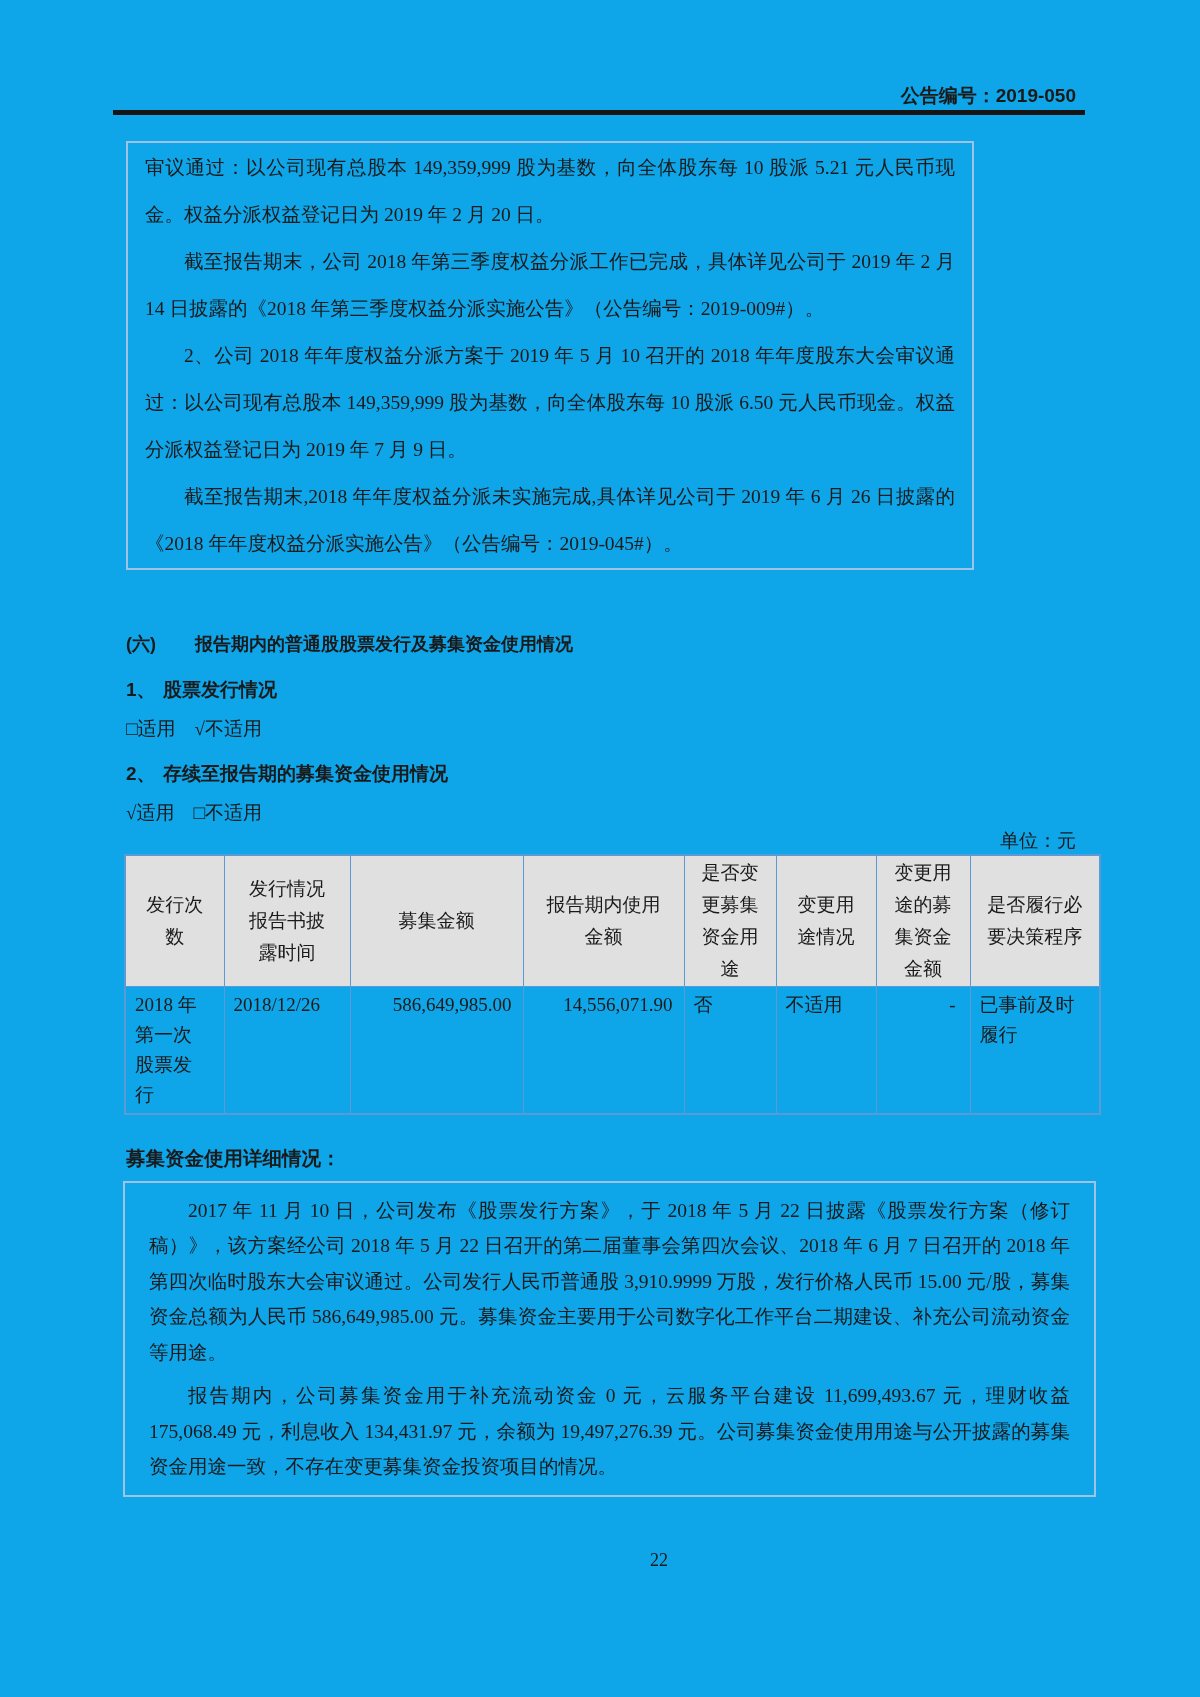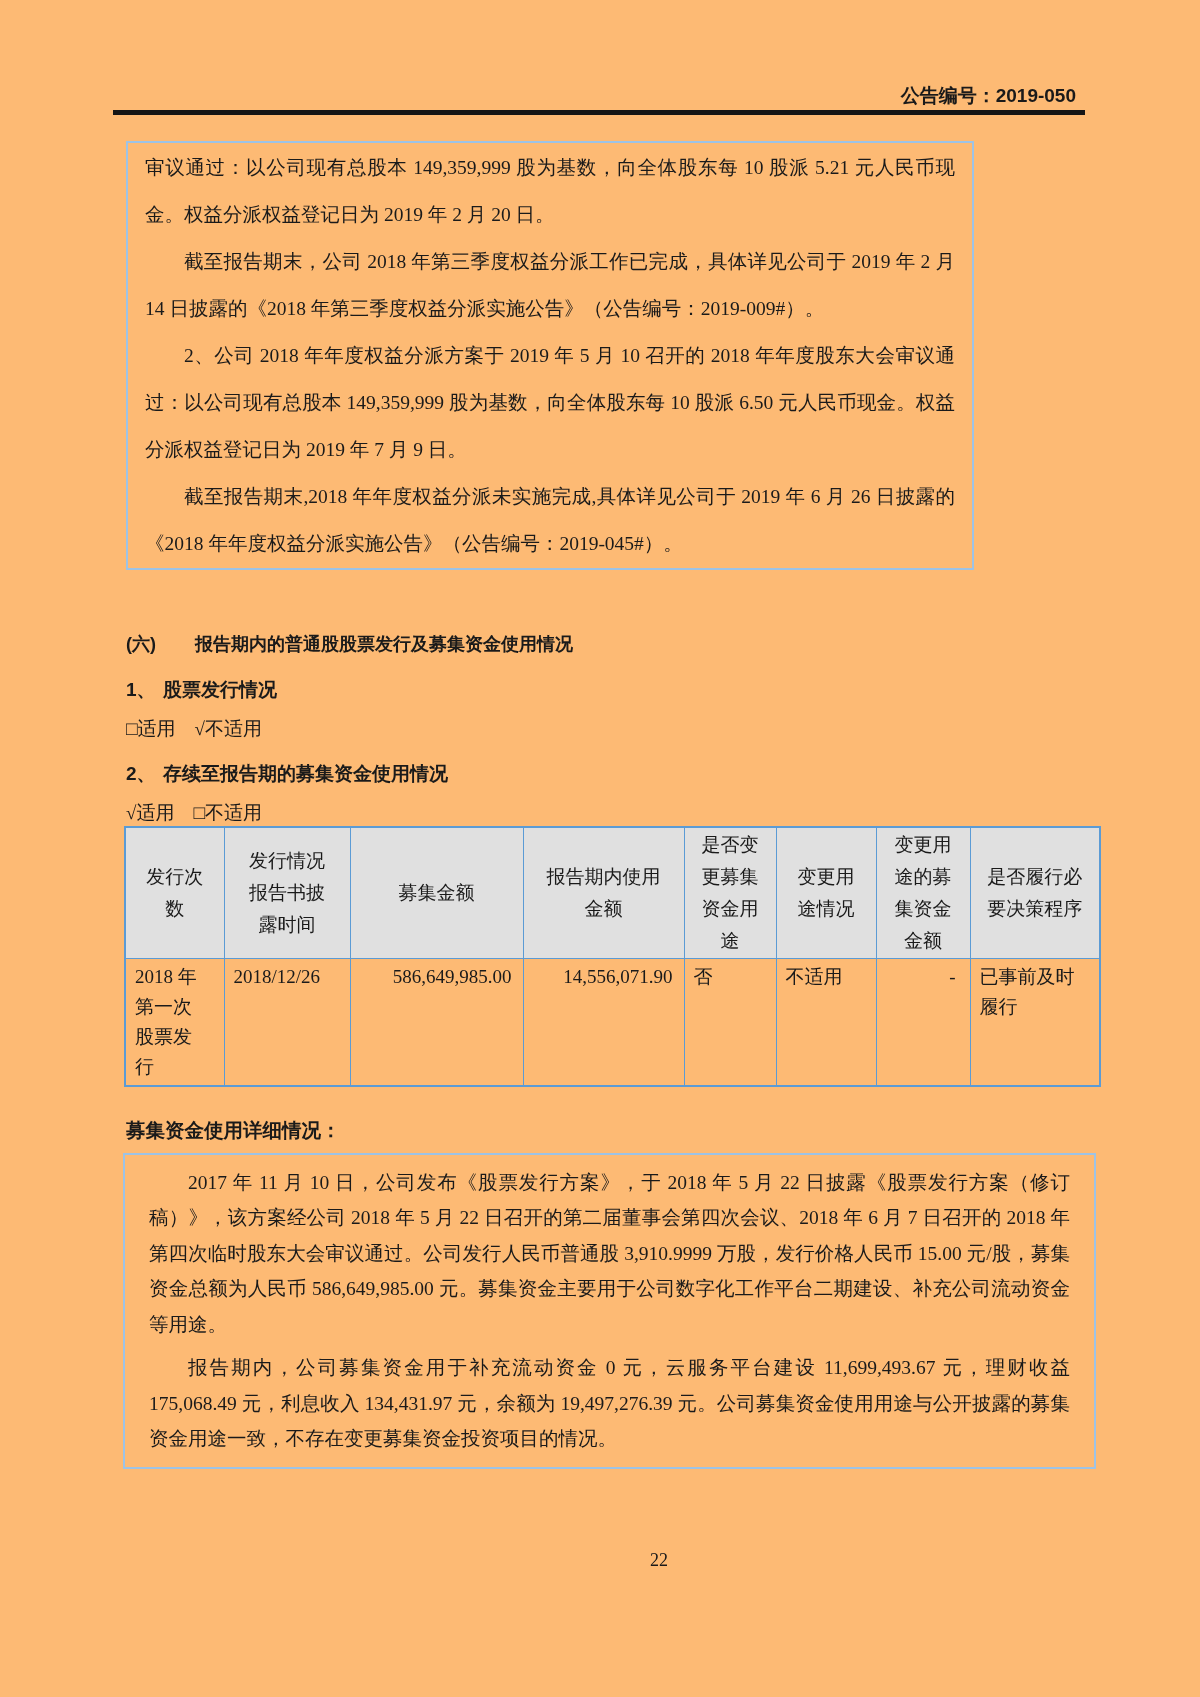--- a/index.html
+++ b/index.html
@@ -2,21 +2,21 @@
 <html><head>
 <meta charset="utf-8">
 <style>
   * { box-sizing: border-box; }
   html, body { margin: 0; padding: 0; background: #ffffff; }
   .page {
     position: relative;
     width: 1200px;
     height: 1697px;
     margin: 0 auto;
-    background: #fdba74;
+    background: #0ea5e9;
     font-family: "Liberation Serif", "DejaVu Serif", serif;
     color: #1a1a1a;
     overflow: hidden;
   }
   .content {
     margin-left: 126px;
     width: 950px;
   }
   .doc-number {
     padding-top: 84px;
@@ -158,20 +158,21 @@
     <div class="item-heading">
       <span class="item-num">1、</span><span>股票发行情况</span>
     </div>
     <div class="options-line">□适用　√不适用</div>
 
     <div class="item-heading">
       <span class="item-num">2、</span><span>存续至报告期的募集资金使用情况</span>
     </div>
     <div class="options-line">√适用　□不适用</div>
 
+    <div class="unit-line">单位：元</div>
 
     <table class="funds-table">
       <colgroup>
         <col style="width:99px">
           <col style="width:126px">
           <col style="width:173px">
           <col style="width:161px">
         <col style="width:92px">
           <col style="width:100px">
           <col style="width:94px">

